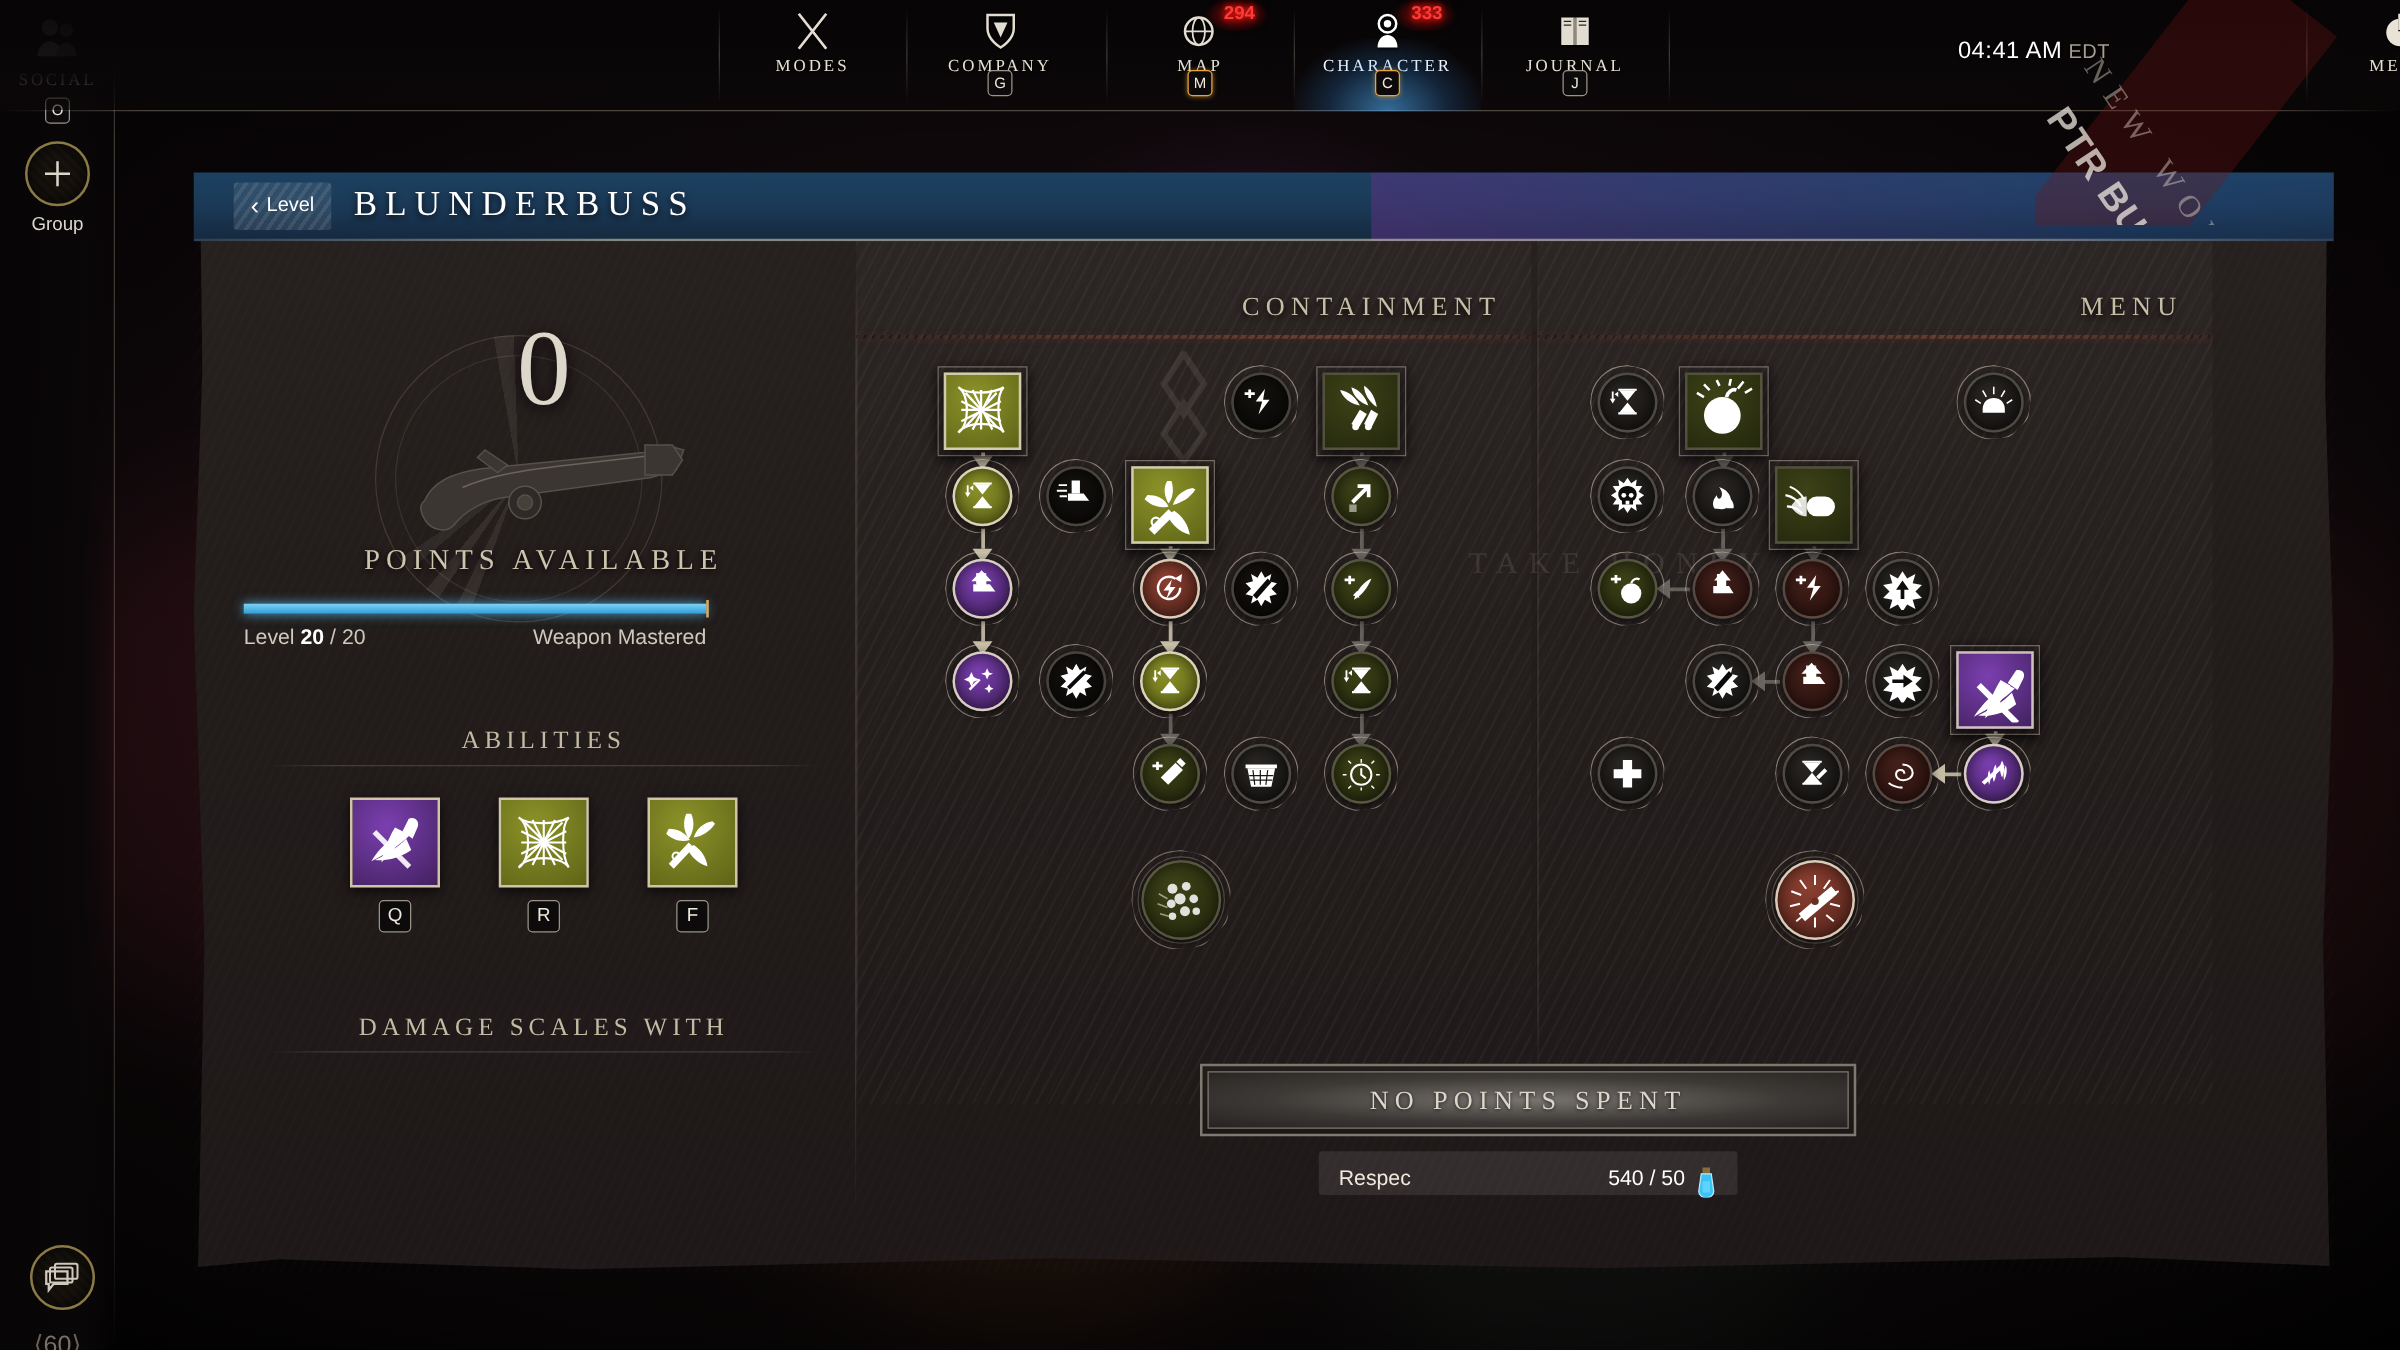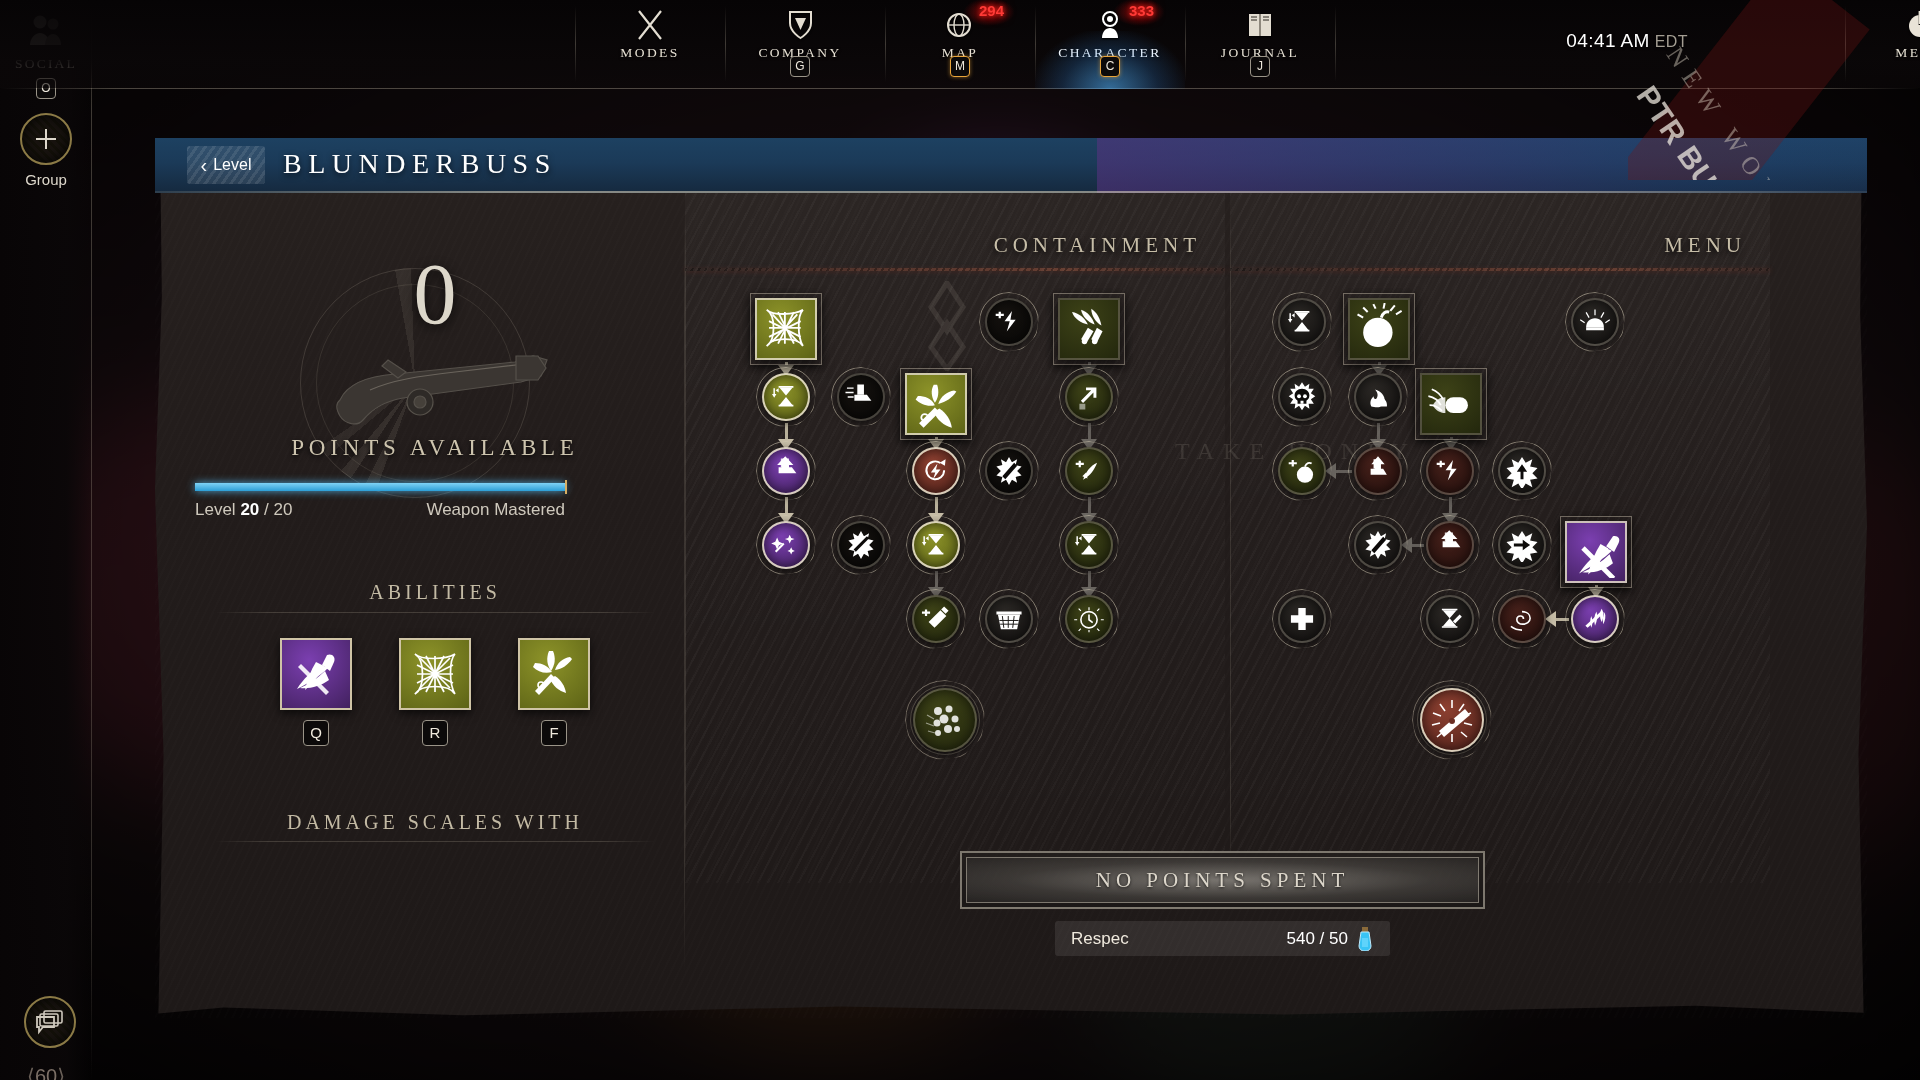--- a/index.html
+++ b/index.html
@@ -205,21 +205,21 @@
 
   
   #spentbar { position:absolute; left:805px; top:713px; width:525px; height:58px;
     border:2px solid rgba(205,198,182,.55); padding:4px;
     background:linear-gradient(180deg, rgba(34,30,28,.85), rgba(26,23,22,.85)); }
   #spentbar .in { width:100%; height:100%; border:1px solid rgba(205,198,182,.50);
     background:radial-gradient(ellipse at 50% 50%, rgba(180,176,168,.60) 0%, rgba(96,93,88,.45) 58%, rgba(52,50,48,.40) 100%);
     display:flex; align-items:center; justify-content:center; }
   #spentbar .in span { font-size:21px; letter-spacing:5px; color:#dcd6ca; text-shadow:0 1px 3px rgba(0,0,0,.7); }
   #respec { position:absolute; left:900px; top:783px; width:335px; height:35px; border-radius:3px;
-    background:rgba(255,255,255,.09); display:flex; align-items:center; padding:12px 16px; }
+    background:rgba(255,255,255,.09); display:flex; align-items:flex-start; padding:12px 16px; }
   #respec .lab { font-family:"Liberation Sans",sans-serif; font-size:17px; color:#efe9dd; }
   #respec .val { margin-left:auto; font-family:"Liberation Sans",sans-serif; font-size:17px; color:#fff; }
   #respec .pot { margin-left:8px; width:18px; height:25px; }
 </style>
 </head>
 <body>
 
 <div id="bg">
   <div class="blur"></div>
   <div class="vign"></div>

